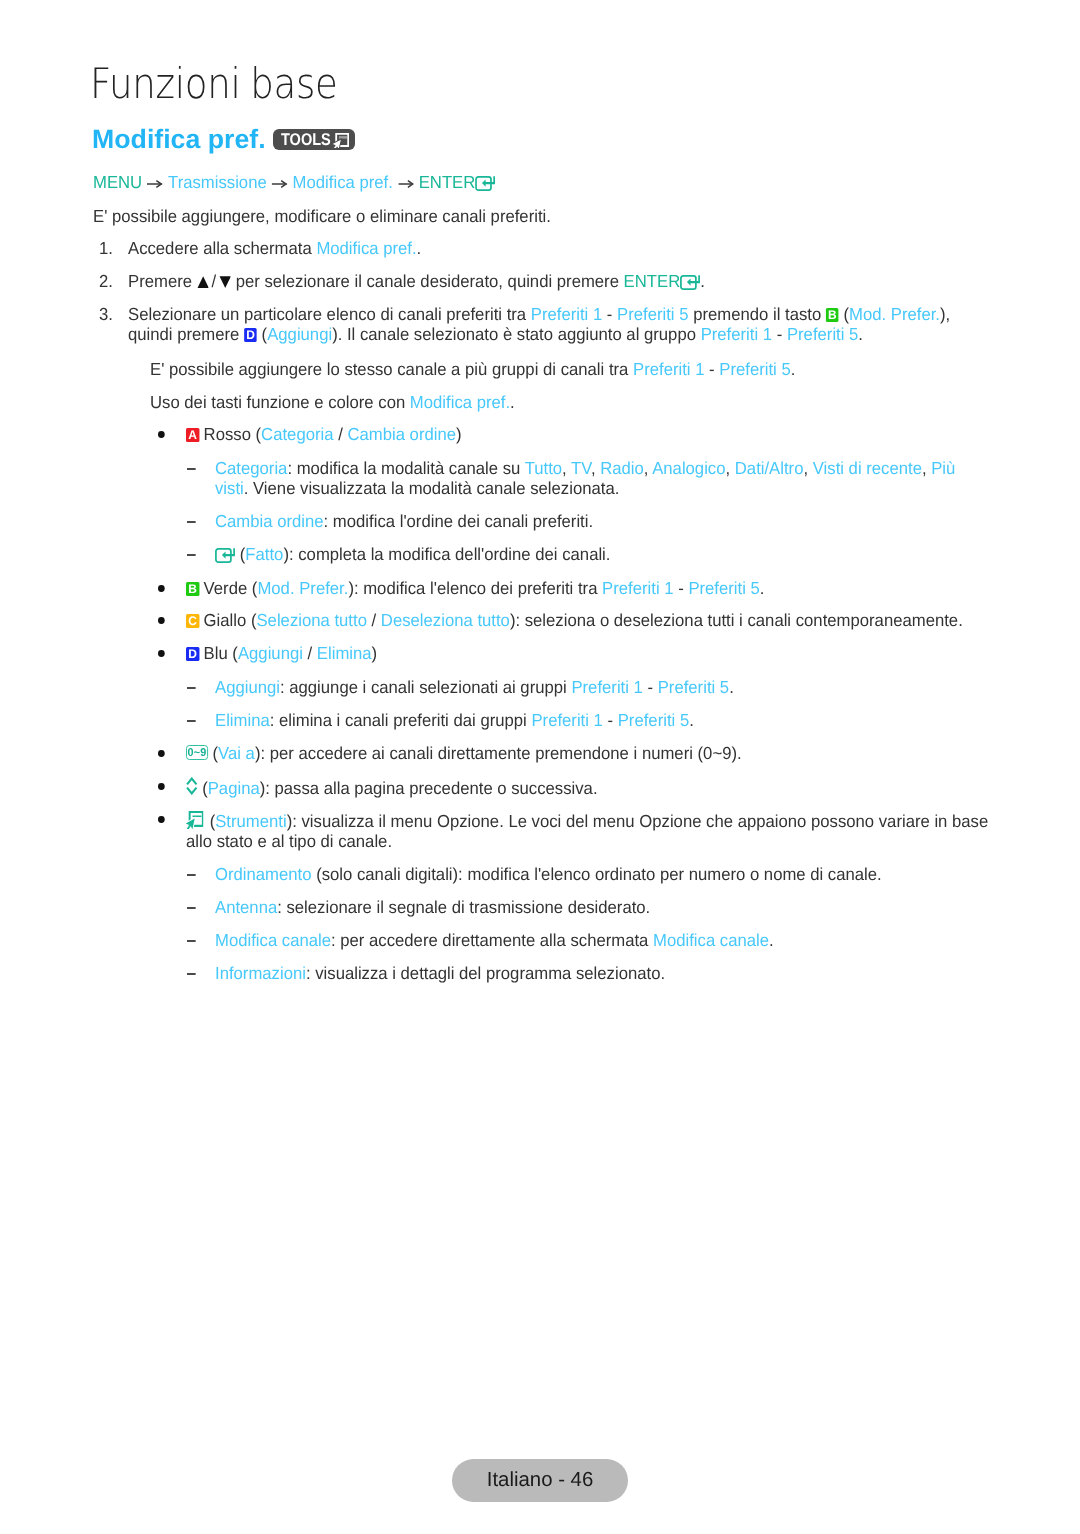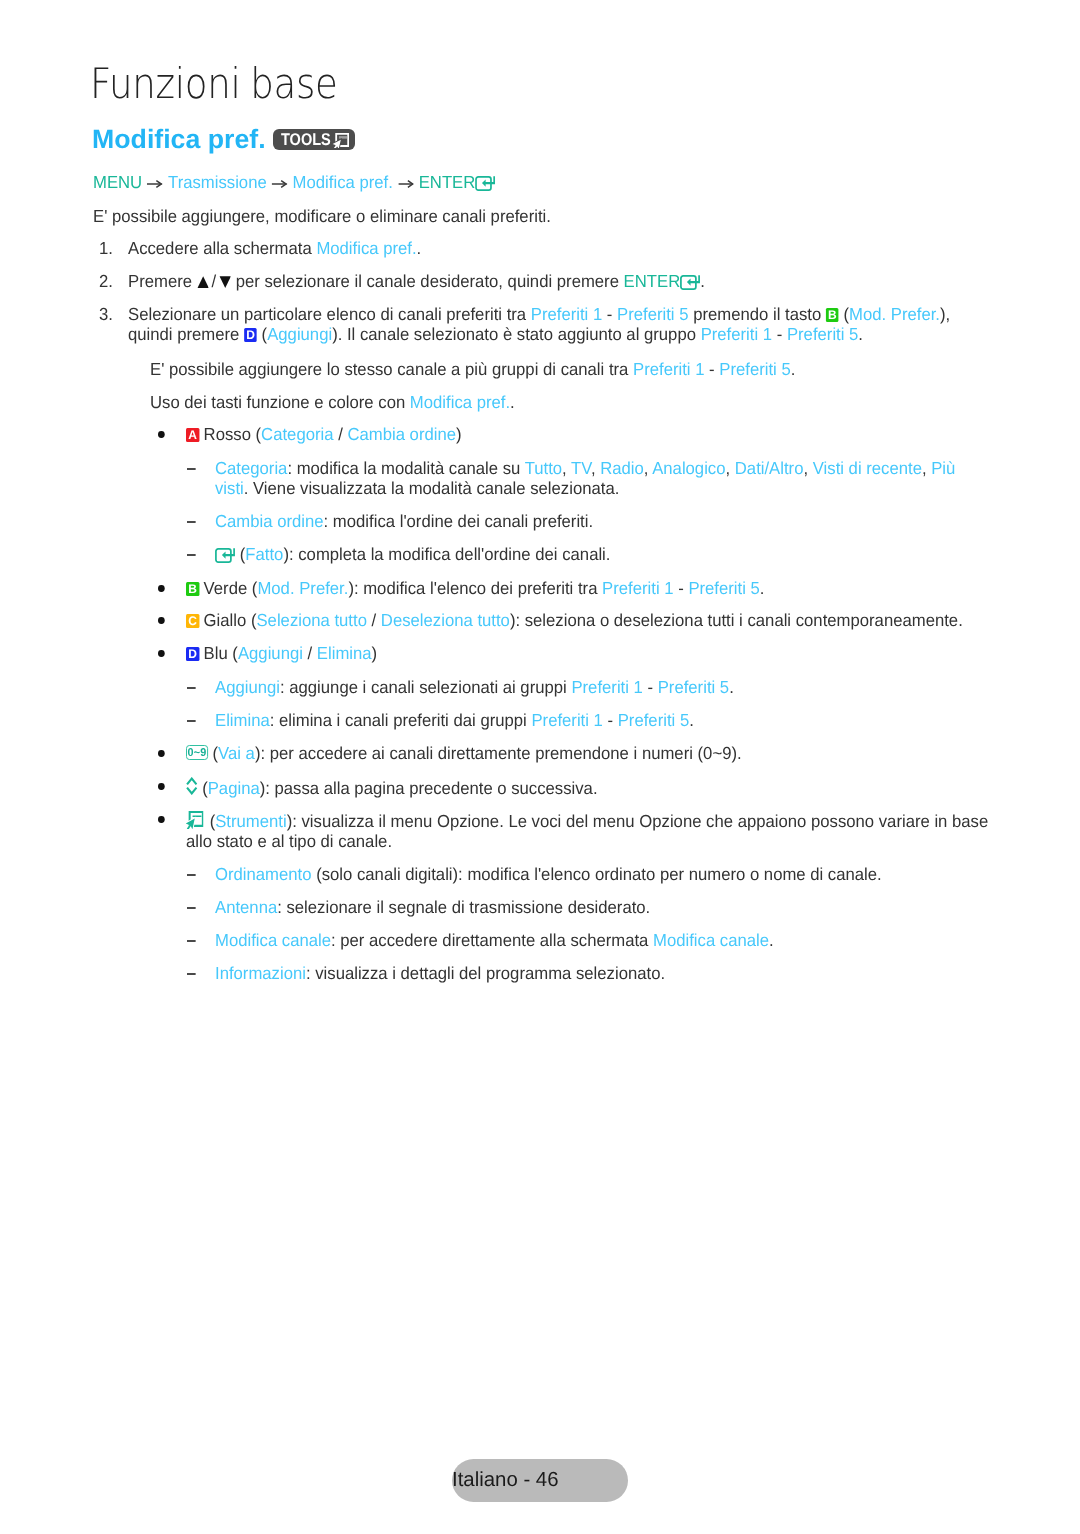--- a/index.html
+++ b/index.html
@@ -57,21 +57,21 @@
       margin-top:7.0px;margin-left:0.7px;}
   .dash-bar{width:9.0px;height:1.9px;background:#4a4a4a;margin-top:10.0px;margin-left:0.6px;}
   .ic-enter-icon{top:3px;}
   .ic-tools-icon{top:2px;left:-1.5px;}
   .ic-page-icon{top:1px;}
   .ic-arrow-right-icon{top:0.4px;}
   .ic-triangle-up-icon,.ic-triangle-down-icon{top:1px;}
 
   
   .footer{position:absolute;left:452px;top:1459px;width:176px;height:43.4px;border-radius:21.7px;
-      background:#bababa;color:#1a1a1a;font-size:20.4px;line-height:43.4px;text-align:left;}
+      background:#bababa;color:#1a1a1a;font-size:20.4px;line-height:43.4px;text-align:center;}
 </style>
 </head>
 <body>
 
 <div class="page">
 
   <div class="page-title">Funzioni base</div>
 
   <div class="sec-row">
     <span class="sec-title">Modifica pref.</span><span class="tools-badge">

